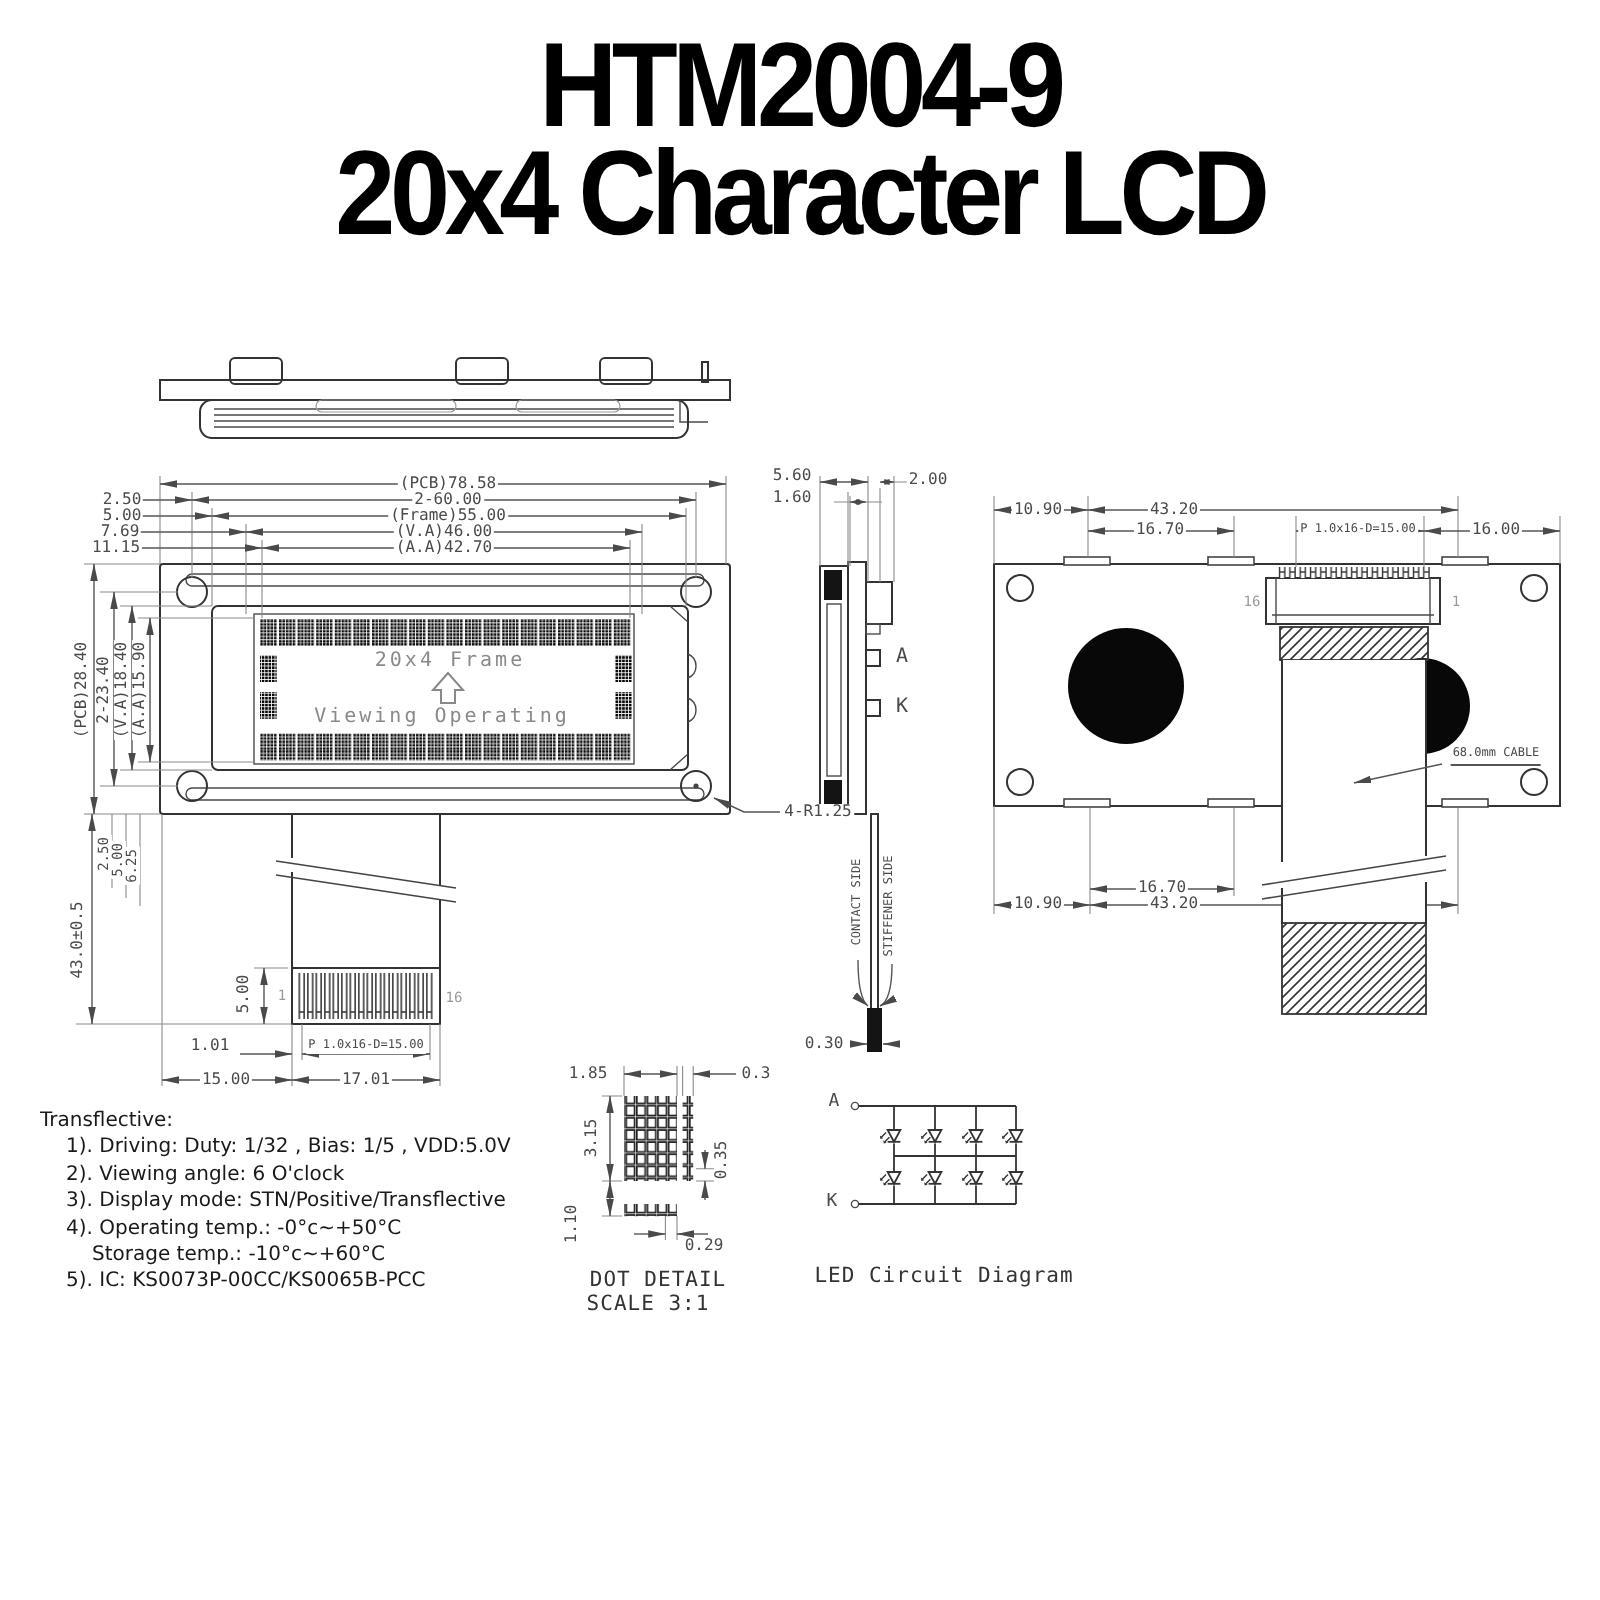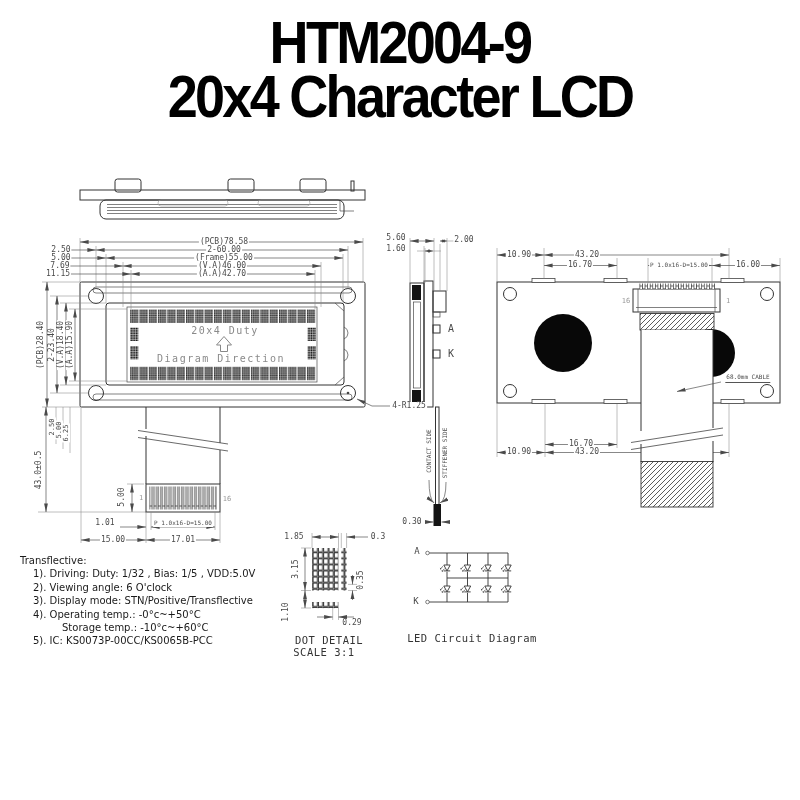--- a/index.html
+++ b/index.html
@@ -27,21 +27,21 @@
   .lb.rot{transform:translate(-50%,-50%) rotate(-90deg)}
   .lb.xs{font-size:6px}
   .lb.t7{font-size:7px}
   .lb.pin{font-size:7px;color:#999;background:transparent}
   .lb.lcd{font-size:10px;color:#8a8a8a;letter-spacing:1.5px;background:transparent}
   .lb.cap{font-size:10.5px;color:#333;letter-spacing:.5px;background:transparent}
   .lb.ul{border-bottom:1px solid #555;padding-bottom:1px}
   #spec{position:absolute;left:20px;top:554px;z-index:2;color:#1a1a1a;
         font-family:"DejaVu Sans",sans-serif;font-size:10px;line-height:13.4px;white-space:nowrap}
   #spec .it{margin-left:13px}
-  #spec .it.c2{margin-left:42px}
+  #spec .it.c2{margin-left:26px}
 </style>
 </head>
 <body>
 
 <div id="t1" class="title">HTM2004-9</div>
 <div id="t2" class="title">20x4 Character LCD</div>
 
 <svg class="canvas" width="800" height="800" viewBox="0 0 800 800">
   <defs>
     <marker id="ar" markerUnits="userSpaceOnUse" markerWidth="9" markerHeight="5" refX="8.6" refY="2.5" orient="auto-start-reverse">
@@ -252,22 +252,22 @@
 <div class="lb" style="left:61px;top:250px">2.50</div>
 <div class="lb" style="left:61px;top:258px">5.00</div>
 <div class="lb" style="left:60px;top:266px">7.69</div>
 <div class="lb" style="left:58px;top:274px">11.15</div>
 
 <div class="lb rot" style="left:41px;top:345px">(PCB)28.40</div>
 <div class="lb rot" style="left:52px;top:345px">2-23.40</div>
 <div class="lb rot" style="left:61px;top:345px">(V.A)18.40</div>
 <div class="lb rot" style="left:70px;top:345px">(A.A)15.90</div>
 
-<div class="lb lcd" style="left:225px;top:331px">20x4 Duty</div>
-<div class="lb lcd" style="left:221px;top:359px">Diagram Direction</div>
+<div class="lb lcd" style="left:225px;top:331px">20x4 Frame</div>
+<div class="lb lcd" style="left:221px;top:359px">Viewing Operating</div>
 
 <div class="lb rot" style="left:39px;top:470px">43.0±0.5</div>
 <div class="lb rot t7" style="left:52px;top:427px">2.50</div>
 <div class="lb rot t7" style="left:59px;top:430px">5.00</div>
 <div class="lb rot t7" style="left:66px;top:433px">6.25</div>
 
 <div class="lb rot" style="left:122px;top:497px">5.00</div>
 <div class="lb pin" style="left:141px;top:498px">1</div>
 <div class="lb pin" style="left:227px;top:499px">16</div>
 <div class="lb" style="left:105px;top:523px">1.01</div>

